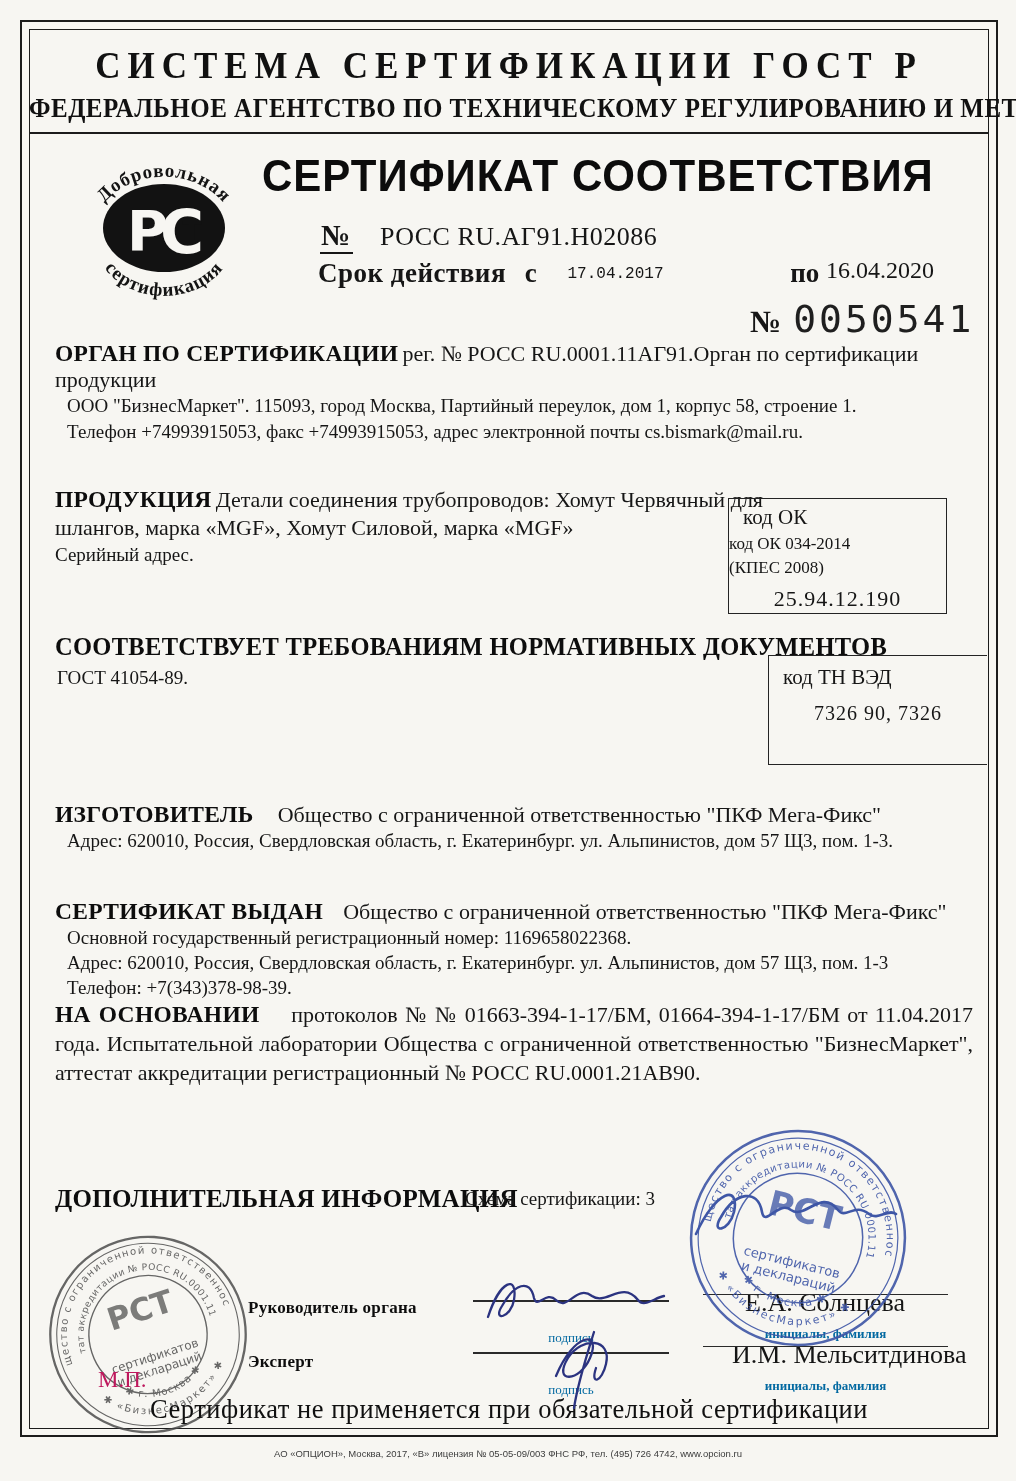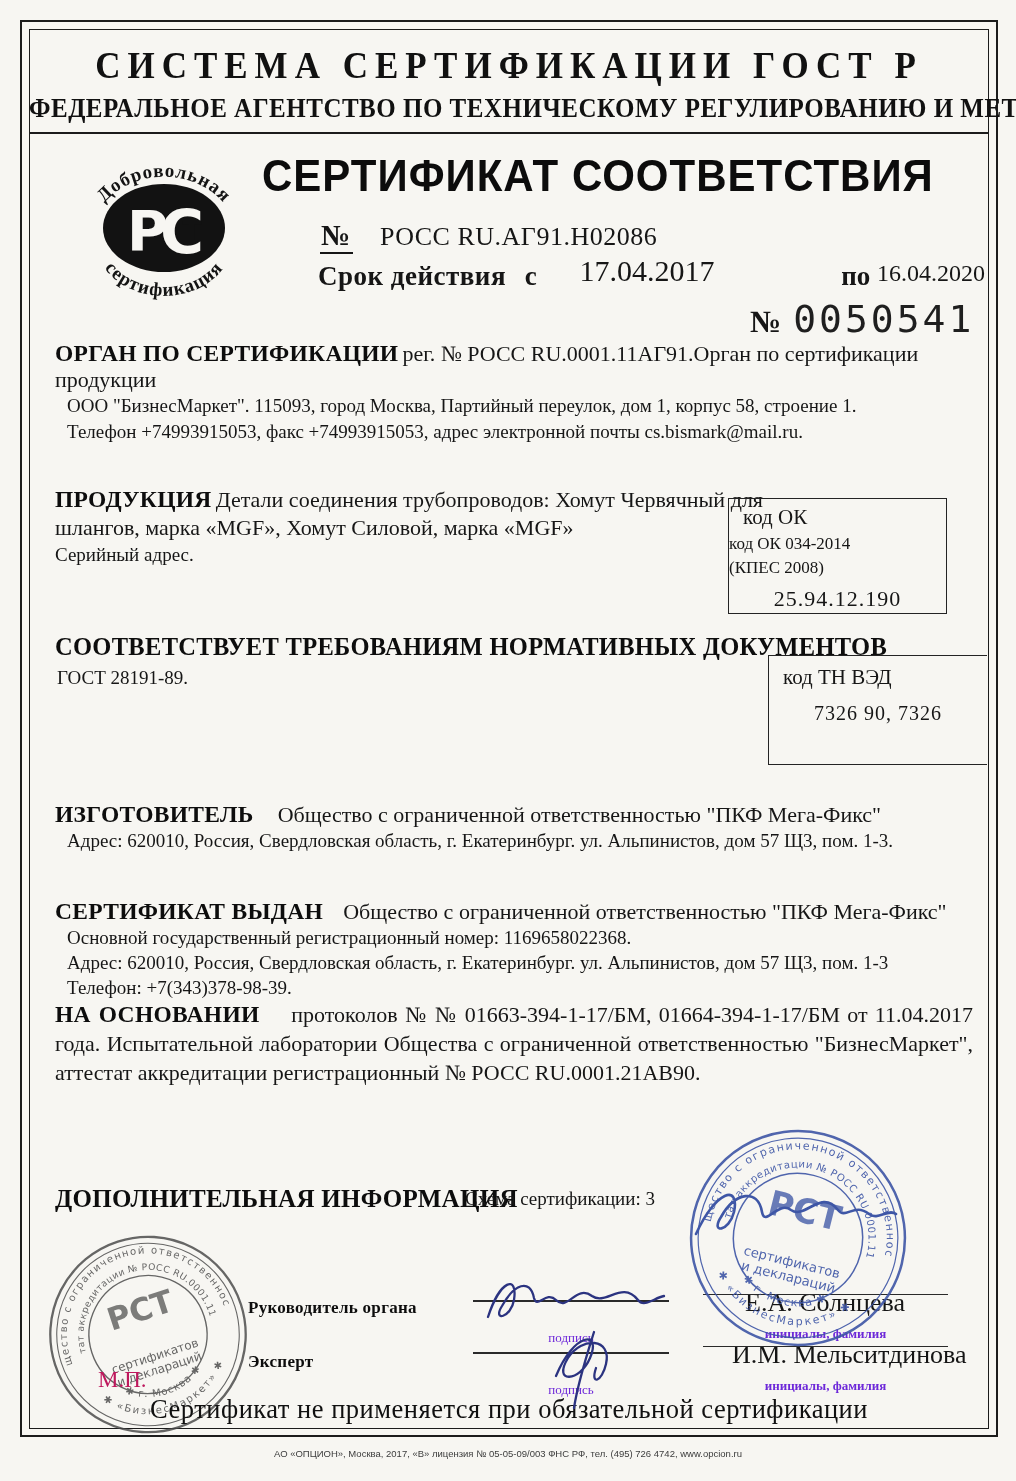--- a/index.html
+++ b/index.html
@@ -27,38 +27,38 @@
     position:absolute;left:262px;top:152px;width:700px;
     font-family:"Liberation Sans",sans-serif;font-weight:bold;font-size:42px;
     letter-spacing:1px;color:#0c0c0c;transform:scaleY(1.04);white-space:nowrap;
   }
   .cert-no-row{position:absolute;left:320px;top:219px;font-size:27px;}
   .cert-no-sign{font-weight:bold;border-bottom:2px solid #161616;padding:0 3px 1px 1px;font-size:29px;}
   .cert-no-val{margin-left:20px;font-size:26px;letter-spacing:0.5px;}
   .validity-row{position:absolute;left:318px;top:258px;font-size:27px;}
   .validity-label{font-weight:bold;letter-spacing:0.5px;}
   .validity-from-label{font-weight:bold;margin-left:12px;}
-  .validity-date1{font-size:30px;margin-left:36px;position:relative;top:-4px;}
+  .validity-date1{font-size:16px;margin-left:24px;position:relative;top:-4px;font-family:Liberation Mono, monospace;}
   .validity-to-label{font-weight:bold;margin-left:120px;}
   .validity-date2{font-size:24px;position:relative;top:-4px;}
   .blank-no{position:absolute;left:750px;top:297px;white-space:nowrap;}
   .blank-no-sign{font-size:31px;font-weight:bold;}
   .blank-no-val{font-family:"DejaVu Sans Mono",monospace;font-size:38px;letter-spacing:3px;color:#1f1f1f;margin-left:8px;}
   .section{position:absolute;left:55px;}
   .sec-heading{font-weight:bold;font-size:23.5px;letter-spacing:0.3px;color:#0d0d0d;}
   .sec-inline{font-size:22px;}
   .sec-line{font-size:19px;line-height:26px;margin-left:12px;}
   .just{text-align:justify;}
   .code-box{position:absolute;border:1.5px solid #242424;background:transparent;}
   .code-box-label{font-size:21px;padding:6px 0 0 14px;}
   .code-box-c{font-size:17px;margin-top:4px;}
   .code-box-big{font-size:22px;text-align:center;margin-top:8px;letter-spacing:1px;}
   .sig-label{position:absolute;font-weight:bold;font-size:17px;letter-spacing:0.3px;color:#0d0d0d;}
   .sig-line{position:absolute;border-bottom:2px solid #2a2a2a;}
-  .sig-caption{position:absolute;font-size:13px;text-align:center;color:#6d28d9;}
+  .sig-caption{position:absolute;font-size:13px;text-align:center;color:#0369a1;}
   .name-text{position:absolute;font-size:26px;color:#151515;}
   .mp-label{position:absolute;left:98px;top:1367px;font-size:23px;color:#be185d;z-index:5;}
   .bottom-note{
     position:absolute;left:29px;right:27px;top:1394px;text-align:center;
     font-size:26.5px;letter-spacing:0.5px;color:#101010;z-index:4;
   }
   .footer-note{
     position:absolute;left:0;right:0;top:1448px;text-align:center;
     font-family:"Liberation Sans",sans-serif;font-size:9.5px;color:#3c3c3c;
   }
@@ -136,21 +136,21 @@
 
   <div class="code-box" style="left:728px;top:498px;width:217px;height:114px;">
     <div class="code-box-label">код ОК</div>
     <div class="code-box-c">код ОК 034-2014</div>
     <div class="code-box-c">(КПЕС 2008)</div>
     <div class="code-box-big">25.94.12.190</div>
   </div>
 
   <div class="section" style="top:633px;width:720px;">
     <div class="sec-heading" style="font-size:24.5px;white-space:nowrap;">СООТВЕТСТВУЕТ ТРЕБОВАНИЯМ НОРМАТИВНЫХ ДОКУМЕНТОВ</div>
-    <div class="sec-line" style="margin-left:2px;margin-top:4px;">ГОСТ 28191-89.</div>
+    <div class="sec-line" style="margin-left:2px;margin-top:4px;">ГОСТ 41054-89.</div>
   </div>
 
   <div class="code-box" style="left:768px;top:655px;width:218px;height:108px;border-right:none;">
     <div class="code-box-label" style="padding-top:9px;">код ТН ВЭД</div>
     <div class="code-box-big" style="font-size:20px;margin-top:12px;">7326 90, 7326</div>
   </div>
 
   <div class="section" style="top:801px;width:915px;font-family:Liberation Serif, serif;">
     <div>
       <span class="sec-heading">ИЗГОТОВИТЕЛЬ</span>

